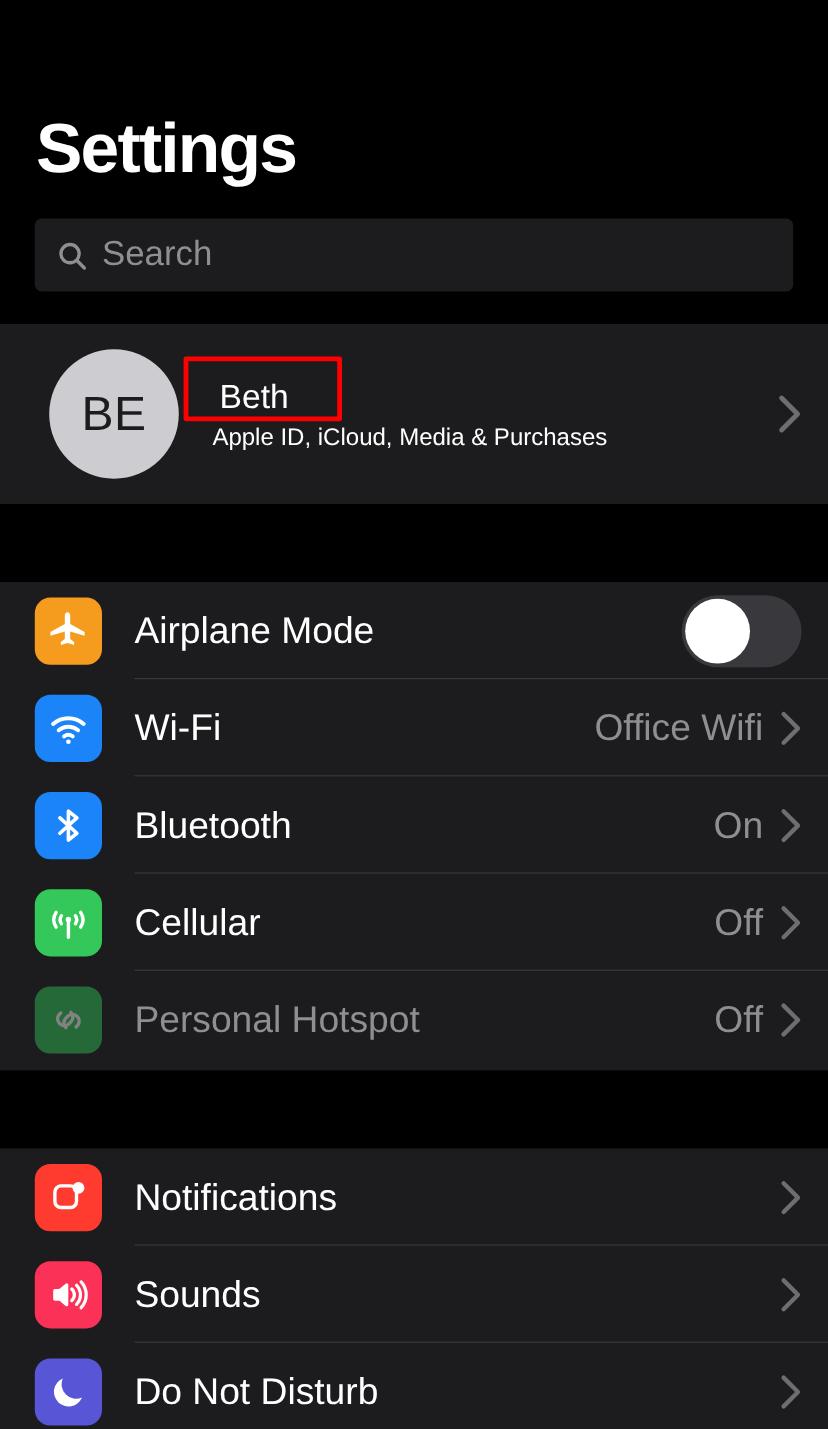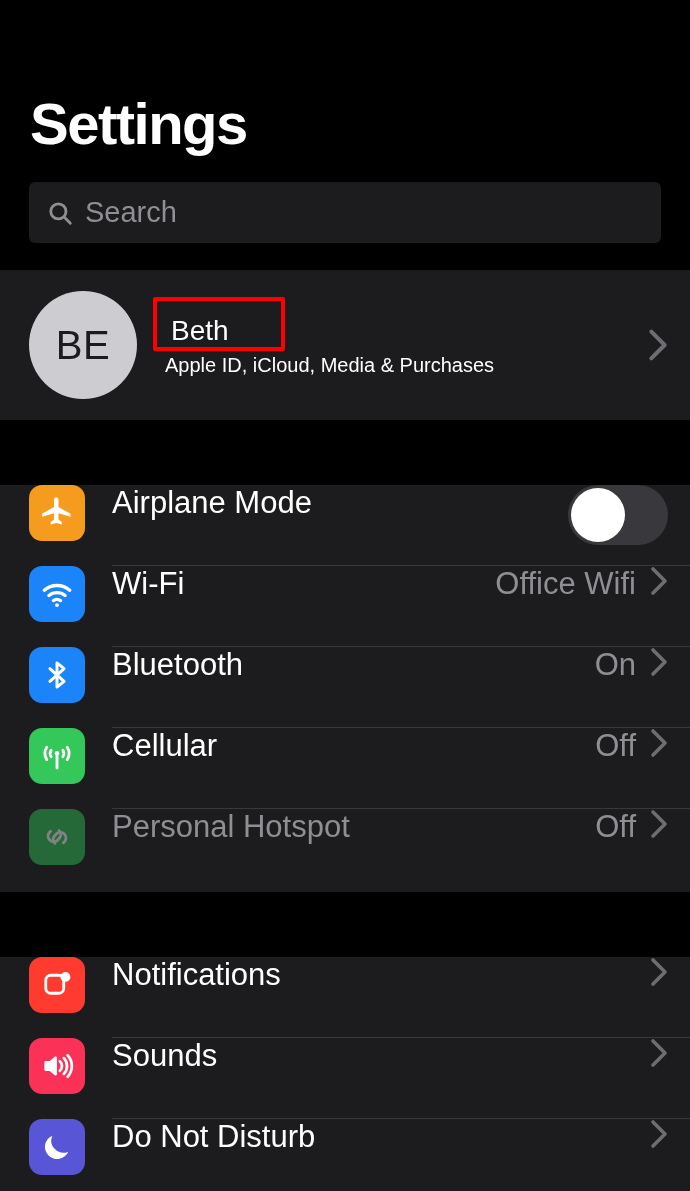--- a/index.html
+++ b/index.html
@@ -24,21 +24,21 @@
     width:632px; height:61px;
     background:#1C1C1E; border-radius:6px;
     display:flex; align-items:center; padding:0 18px;
   }
   .search-icon { width:26px; height:26px; flex:0 0 26px; margin-right:12px; }
   .search-icon svg { display:block; }
   .search-placeholder { font-size:29px; color:#8E8E93; }
 
   
   .card { position:absolute; left:0; width:690px; background:#1C1C1E; }
-  #profile-card { top:270px; height:150px; }
+  #profile-card { top:270px; height:150px;padding-left:12px; }
   #group1-card  { top:485px; height:407px; }
   #group2-card  { top:957px; height:234px; }
 
   
   .profile-row {
     position:relative; width:100%; height:150px;
     display:flex; align-items:center; padding:0 22px 0 29px;
   }
   .avatar {
     width:108px; height:108px; flex:0 0 108px; border-radius:50%;
@@ -57,21 +57,21 @@
   .annot-box {
     position:absolute; left:153px; top:297px;
     width:132px; height:54px;
     border:4px solid #FF0000; border-radius:2px;
     pointer-events:none; z-index:30;
   }
 
   
   .row {
     position:relative; height:81px;
-    display:flex; padding:0 22px 0 29px;
+    display:flex; align-items:center; padding:0 22px 0 29px;
   }
   .row .sep {
     position:absolute; left:112px; right:0; bottom:0;
     height:1px; background:#38383A;
   }
   .app-icon {
     width:56px; height:56px; flex:0 0 56px;
     border-radius:13px;
     display:flex; align-items:center; justify-content:center;
   }

